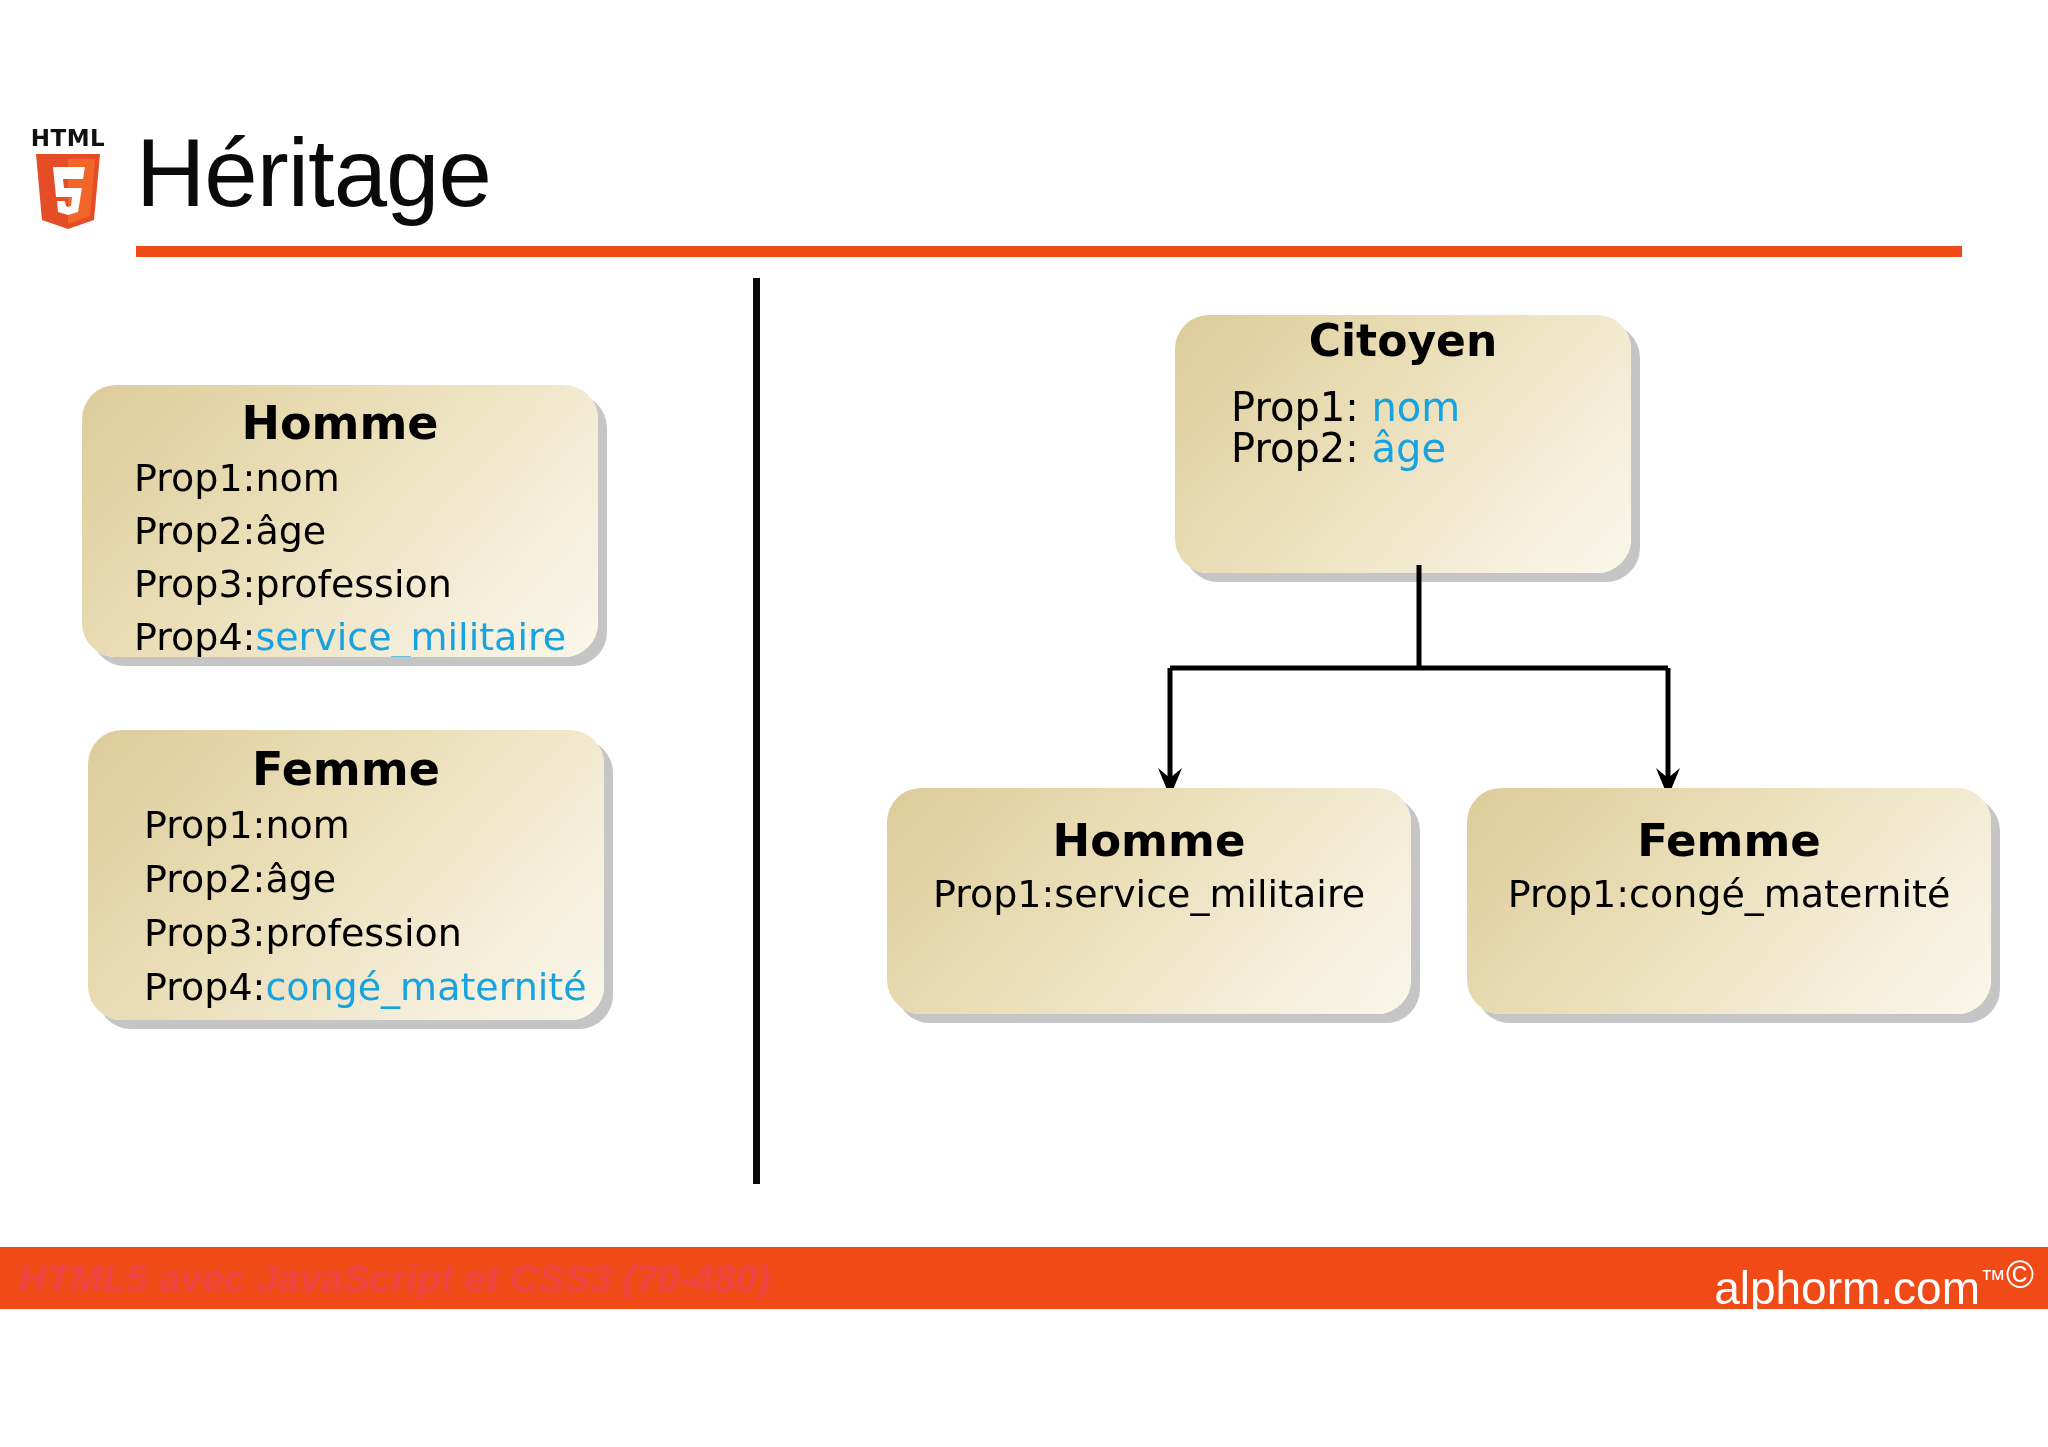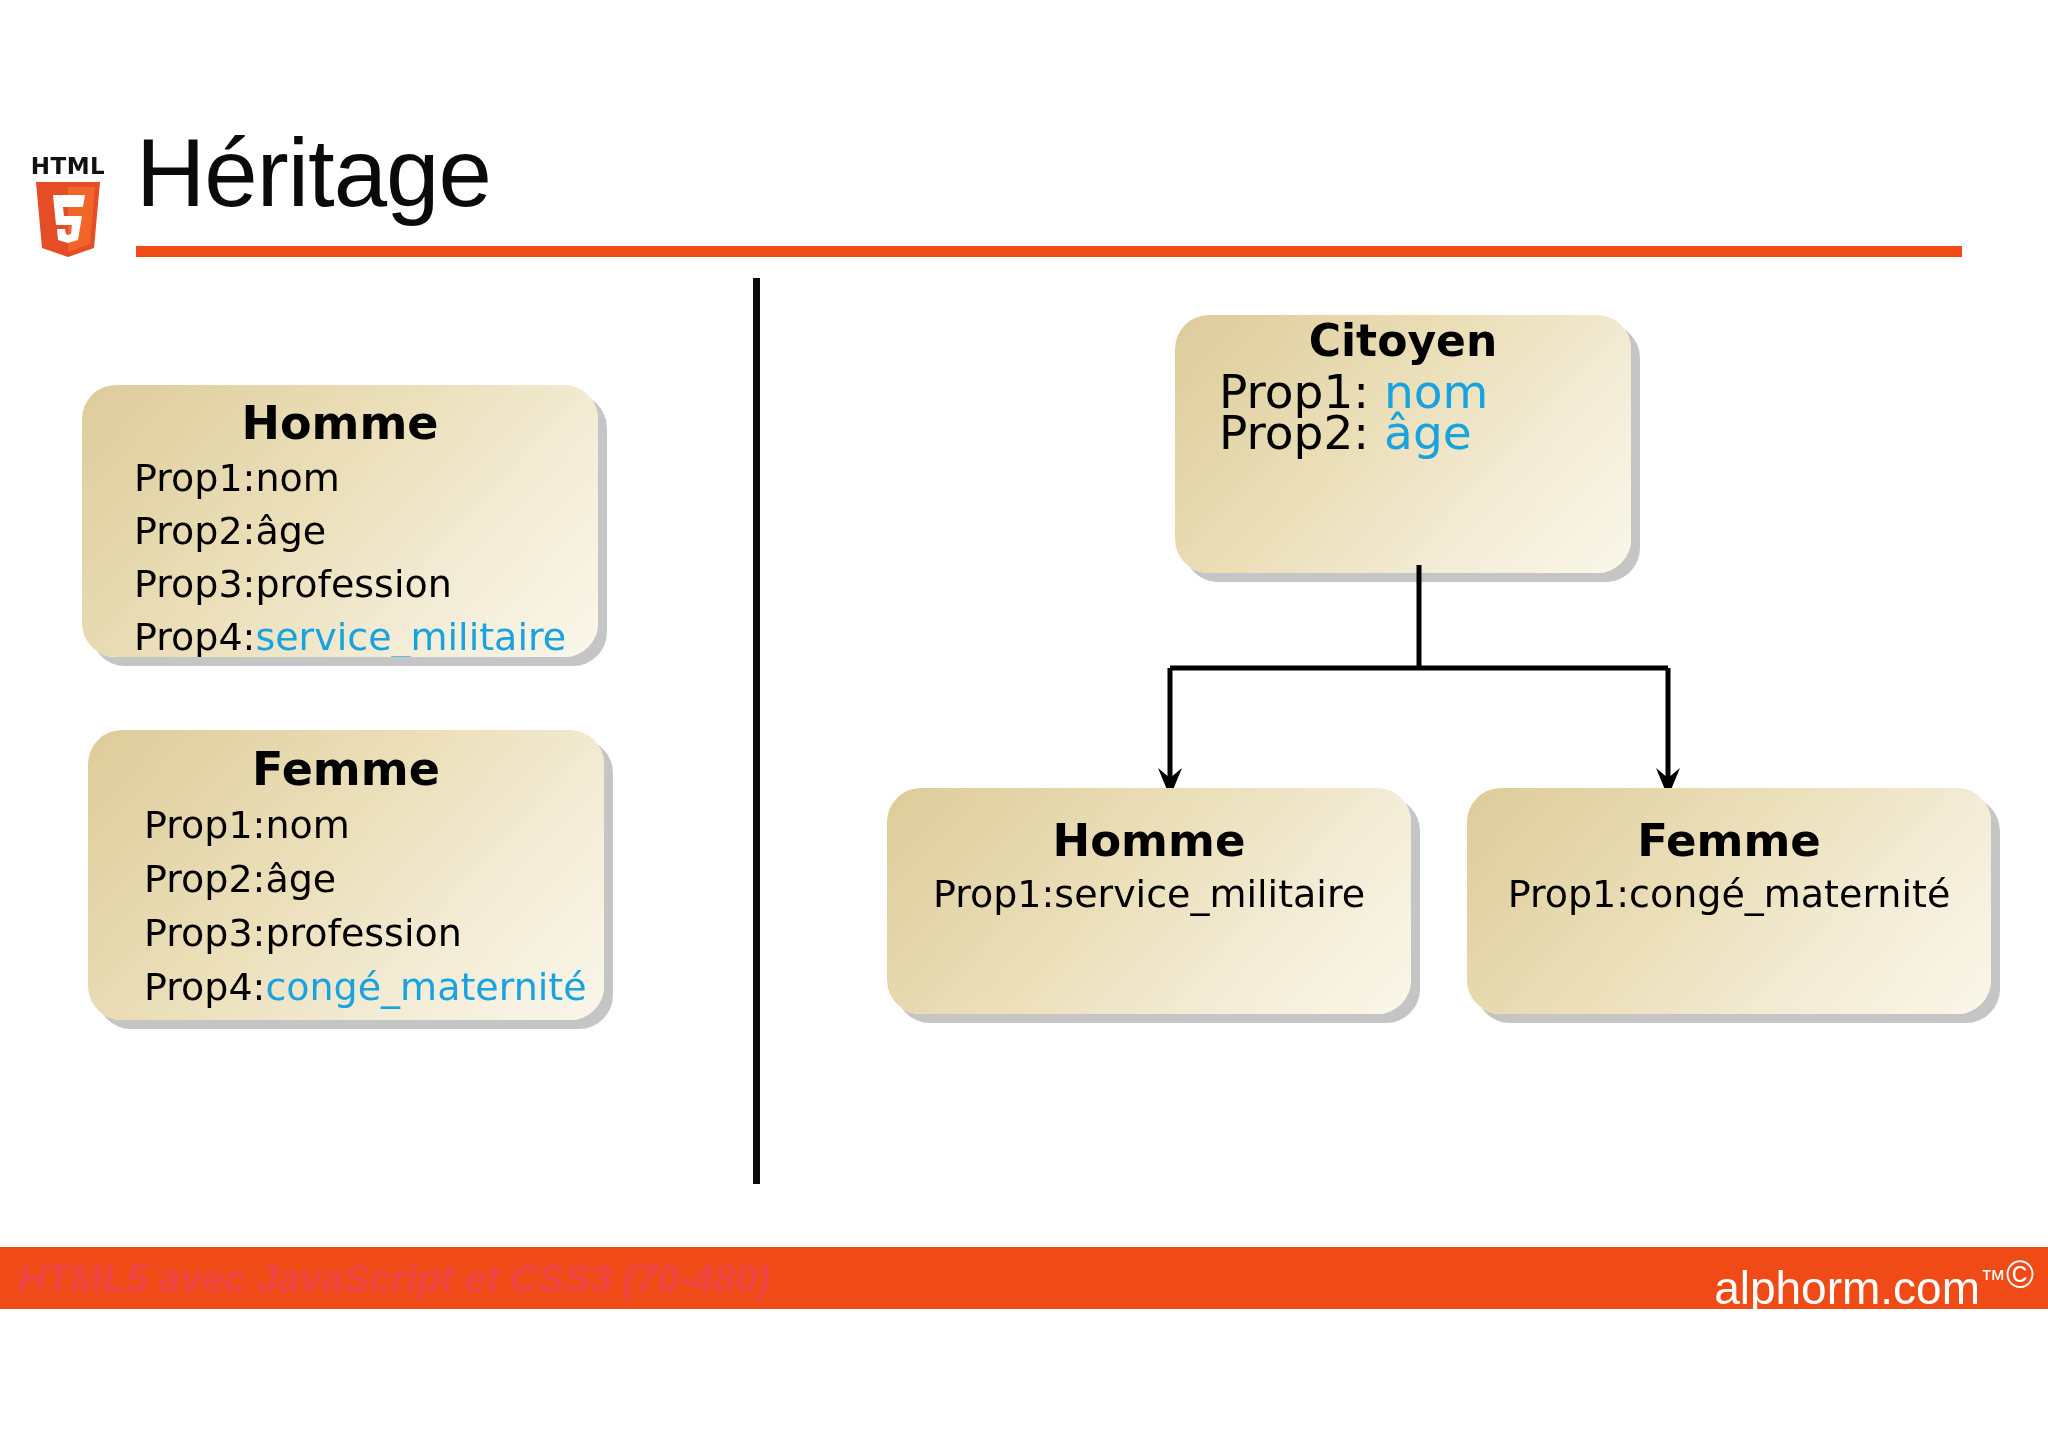--- a/index.html
+++ b/index.html
@@ -18,21 +18,21 @@
   
   #header {
     position: absolute;
     left: 0; top: 0;
     width: 2048px;
     height: 270px;
   }
   #html5-logo {
     position: absolute;
     left: 26px;
-    top: 150px;
+    top: 122px;
     width: 84px;
     height: 110px;
   }
   #html5-logo svg { display: block; }
 
   #page-title {
     position: absolute;
     left: 136px;
     top: 118px;
     font-size: 96px;
@@ -131,24 +131,24 @@
     left: 1175px;
     top: 315px;
     width: 456px;
     height: 258px;
   }
   #box-citoyen .class-title {
     font-size: 44px;
     line-height: 52px;
   }
   #box-citoyen .prop-list {
-    font-size: 47px;
+    font-size: 40px;
     line-height: 41px;
-    padding-left: 44px;
-    margin-top: 4px;
+    padding-left: 56px;
+    margin-top: 20px;
   }
 
   #box-homme-child {
     left: 887px;
     top: 788px;
     width: 524px;
     height: 226px;
   }
   #box-femme-child {
     left: 1467px;

